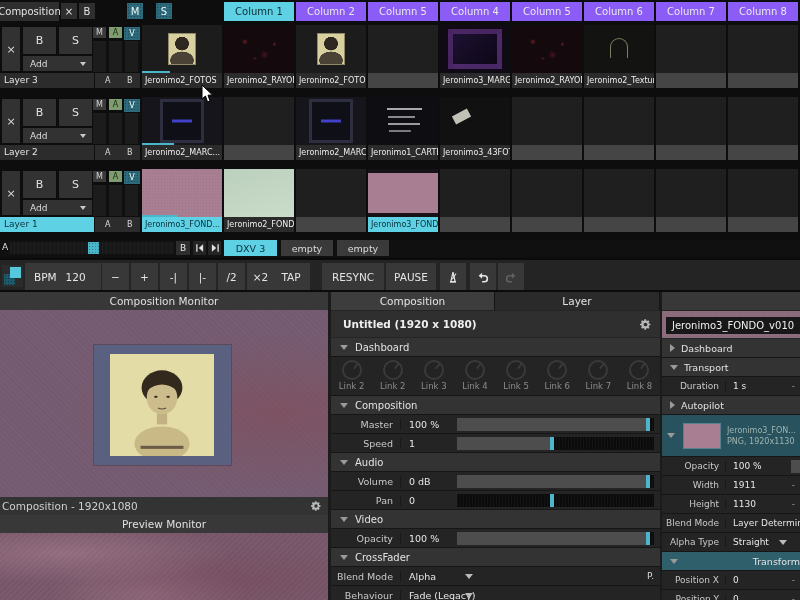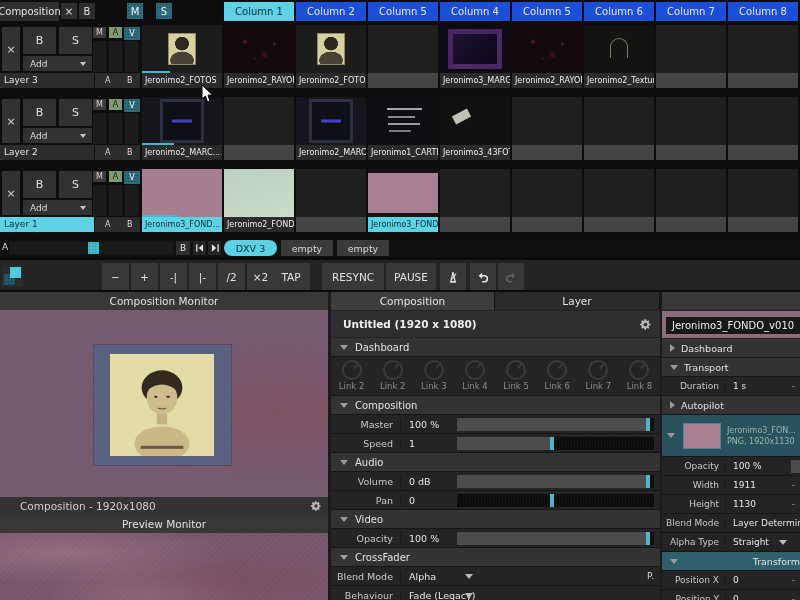--- a/index.html
+++ b/index.html
@@ -7,21 +7,21 @@
   body { background:#0d0d0d; font-family:"DejaVu Sans","Liberation Sans",sans-serif; overflow:hidden; color:#ddd; }
   #app { position:relative; width:800px; height:600px; background:#0d0d0d; }
 
   
   #tophdr { position:absolute; left:0; top:0; width:800px; height:24px; background:#0d0d0d; }
   .hbtn { position:absolute; top:2px; height:19px; background:#2e2e2e; color:#e3e3e3; font-size:10px;
           display:flex; align-items:center; justify-content:center; }
   .sqb { position:absolute; top:3px; width:16px; height:16px; background:#2e2e2e; color:#e3e3e3;
          font-size:10px; display:flex; align-items:center; justify-content:center; }
   .teal { background:#2d6b7c; background-image:radial-gradient(rgba(0,0,0,.35) 1px, transparent 1px); background-size:3px 3px; color:#eaf7fa; }
-  .colhead { position:absolute; top:2px; height:19px; width:70px; background:#1d4ed8; color:#e8e8e8;
+  .colhead { position:absolute; top:2px; height:19px; width:70px; background:#8b5cf6; color:#e8e8e8;
              font-size:10px; display:flex; align-items:center; justify-content:center; }
   .colhead.active { background:#5ed1e5; color:#0c2e35; }
 
   
   .layer { position:absolute; left:0; width:800px; height:71px; }
   .xbtn { position:absolute; left:2px; top:2px; width:18px; height:44px; background:#323232; color:#d8d8d8;
           font-size:11px; display:flex; align-items:center; justify-content:center; }
   .bsbtn { position:absolute; top:2px; width:33px; height:27px; background:#323232; color:#e0e0e0;
            font-size:11px; display:flex; align-items:center; justify-content:center; }
   .addbtn { position:absolute; left:23px; top:31px; width:69px; height:15px; background:#323232; color:#dcdcdc;
@@ -93,21 +93,21 @@
   #xfadetrack { position:absolute; left:10px; top:2px; width:164px; height:12px; background:#181818;
     background-image:repeating-linear-gradient(90deg, rgba(255,255,255,.03) 0 1px, transparent 1px 4px); }
   #xfadehandle { position:absolute; top:0; width:11px; height:12px; background:#49b6ca;
     background-image:radial-gradient(rgba(0,0,0,.3) 1px, transparent 1px); background-size:3px 3px; }
   #xfadeB { position:absolute; left:176px; top:1px; width:14px; height:14px; background:#2e2e2e; color:#e5e5e5;
     font-size:9px; display:flex; align-items:center; justify-content:center; }
   .skipbtn { position:absolute; top:1px; width:13px; height:14px; background:#242424;
     display:flex; align-items:center; justify-content:center; }
   .decktab { position:absolute; top:0; height:16px; background:#3a3a3a; color:#dcdcdc; font-size:9.5px;
     display:flex; align-items:center; justify-content:center; }
-  .decktab.active { background:#5ed1e5; color:#0a3138;border-radius:8px; }
+  .decktab.active { background:#5ed1e5; color:#0a3138; }
 
   
   #transport { position:absolute; left:0; top:258px; width:800px; height:34px; background:#242424;
     border-top:2px solid #0b0b0b; border-bottom:2px solid #0b0b0b; }
   .tbtn { position:absolute; top:3px; height:27px; background:#383838; color:#e4e4e4; font-size:10.5px;
     display:flex; align-items:center; justify-content:center; }
   #qtoggle { position:absolute; left:2px; top:5px; width:21px; height:22px; background:#2b2b2b; }
   #qtoggle::before { content:''; position:absolute; left:2px; bottom:2px; width:11px; height:11px;
     background:#1d5968; background-image:radial-gradient(rgba(0,0,0,.4) 1px, transparent 1px); background-size:3px 3px; }
   #qtoggle::after { content:''; position:absolute; right:2px; top:2px; width:11px; height:11px; background:#56c8dd; }
@@ -120,21 +120,21 @@
   .panelhdr { position:absolute; background:#383838; color:#e0e0e0; font-size:10.5px;
     display:flex; align-items:center; justify-content:center; }
   
   #compmon { position:absolute; left:0; top:18px; width:328px; height:187px; background:#745a70;
     background-image:radial-gradient(ellipse at 85% 55%, rgba(145,60,60,.28), transparent 55%),
       repeating-linear-gradient(45deg, rgba(255,255,255,.02) 0 2px, transparent 2px 4px); }
   #photoframe { position:absolute; left:94px; top:35px; width:137px; height:120px; background:#5a6080;
     box-shadow:0 0 0 1px rgba(0,0,0,.2); }
   #photo { position:absolute; left:16px; top:9px; width:104px; height:102px; background:#e3dca6; }
   #monstatus { position:absolute; left:0; top:205px; width:328px; height:18px; background:#333; color:#cfcfcf;
-    font-size:10.5px; display:flex; align-items:center; padding-left:20px; }
+    font-size:10.5px; display:flex; align-items:center; padding-left:2px; }
   #previewhdr { top:223px; }
   #preview { position:absolute; left:0; top:241px; width:328px; height:67px; background:#7b5a6d;
     background-image:radial-gradient(ellipse at 20% 30%, rgba(200,150,170,.35), transparent 45%),
       radial-gradient(ellipse at 70% 70%, rgba(120,70,90,.45), transparent 50%),
       radial-gradient(ellipse at 45% 90%, rgba(210,160,175,.25), transparent 40%),
       repeating-linear-gradient(-45deg, rgba(0,0,0,.05) 0 2px, transparent 2px 4px); }
   .gear { position:absolute; }
 
   
   #midpanel { position:absolute; left:331px; top:0; width:329px; height:308px; background:#242424; }
@@ -395,20 +395,24 @@
     </div>
     <div id="decktabs">
         <div class="decktab active" style="left: 224px; width: 53px;">DXV 3</div>
         <div class="decktab" style="left: 281px; width: 52px;">empty</div>
         <div class="decktab" style="left: 337px; width: 52px;">empty</div>
       </div>
   </div>
 
   <div id="transport">
     <div id="qtoggle"></div>
+    <div id="bpmblock">
+      <span>BPM</span>
+      <span>120</span>
+    </div>
     <div id="tbtns">
         <div class="tbtn" style="left: 102px; width: 27px;">−</div>
         <div class="tbtn" style="left: 131px; width: 27px;">+</div>
         <div class="tbtn" style="left: 160px; width: 27px;">-|</div>
         <div class="tbtn" style="left: 189px; width: 27px;">|-</div>
         <div class="tbtn" style="left: 218px; width: 27px;">/2</div>
         <div class="tbtn" style="left: 247px; width: 27px;">×2</div>
         <div class="tbtn" style="left: 272px; width: 38px;">TAP</div>
         <div class="tbtn" style="left: 322px; width: 62px;">RESYNC</div>
         <div class="tbtn" style="left: 386px; width: 50px;">PAUSE</div>

